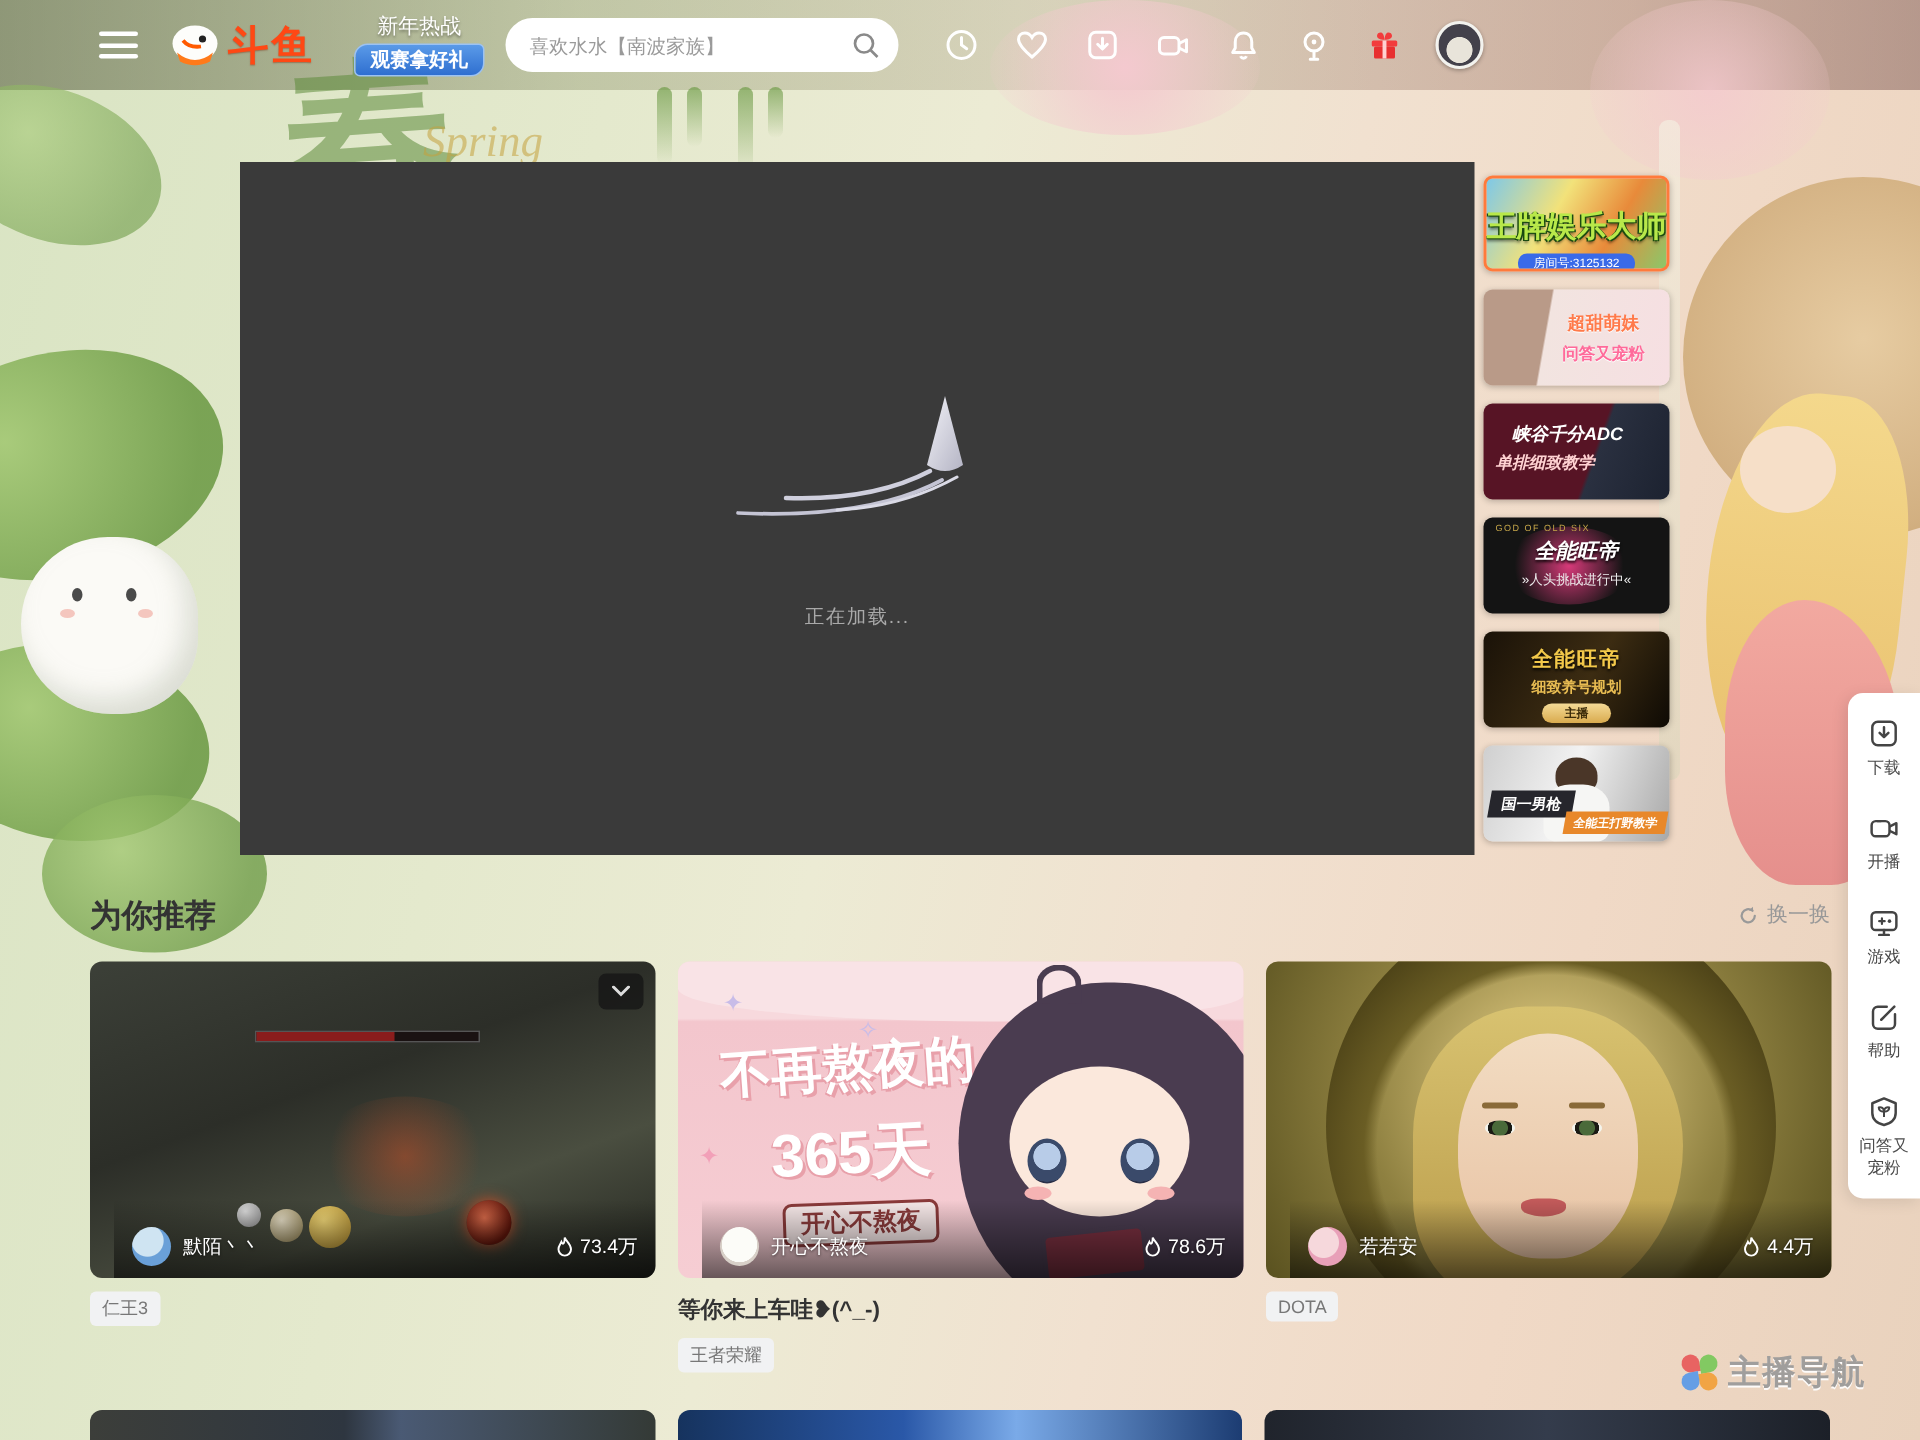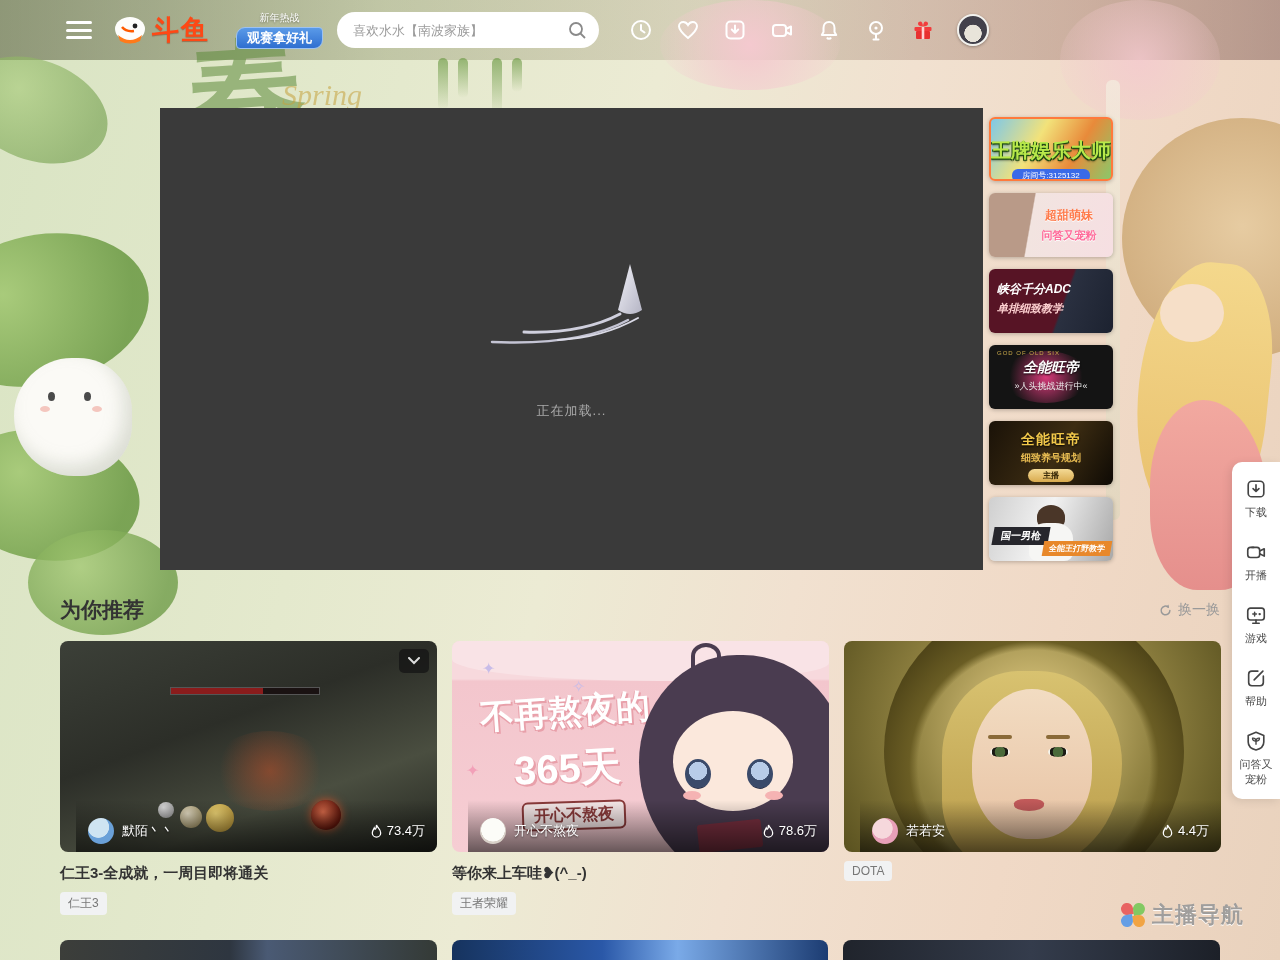--- a/index.html
+++ b/index.html
@@ -46,21 +46,21 @@
   .logo { display:flex; align-items:center; margin-left:20px; cursor:pointer; }
   .logo-txt { font-size:27px; font-weight:bold; color:#ff4814; letter-spacing:2px; margin-left:4px;
       text-shadow:0 1px 1px rgba(120,30,0,.4); }
   .nav-items { display:flex; align-items:center; margin-left:28px; gap:34px; }
   .nav-item { font-size:17px; color:#fff; cursor:pointer; position:relative; text-shadow:0 1px 2px rgba(0,0,0,.35); }
   .nav-item.active { color:#ff4018; font-weight:bold; }
   .nav-dot { position:absolute; right:-7px; top:-3px; width:6px; height:6px; background:#f23c3c; border-radius:50%; }
   .nav-caret { display:inline-block; margin-left:3px; width:0; height:0; border-left:4px solid transparent;
       border-right:4px solid transparent; border-top:5px solid #fff; vertical-align:middle; }
   .event { margin-left:26px; text-align:center; cursor:pointer; }
-  .event-l1 { color:#fff; font-size:10px; text-shadow:0 1px 2px rgba(0,0,0,.4); }
+  .event-l1 { color:#fff; font-size:14px; text-shadow:0 1px 2px rgba(0,0,0,.4); }
   .event-l2 { margin-top:2px; background:linear-gradient(#5a9ae8,#2f6fd0); border:1px solid #9cc2f2; color:#fff;
       font-size:13px; font-weight:bold; padding:1px 10px; border-radius:9px 4px 9px 4px; }
   .search { margin-left:14px; width:262px; height:36px; background:#fff; border-radius:18px; display:flex;
       align-items:center; padding:0 12px 0 16px; }
   .search input { flex:1; border:none; outline:none; font-size:13px; color:#333; background:transparent; }
   .search input::placeholder { color:#9a9a9a; }
   .nav-icons { display:flex; align-items:center; gap:23px; margin-left:30px; }
   .nav-icons .ico { width:24px; height:24px; cursor:pointer; }
   .avatar { width:32px; height:32px; border-radius:50%; margin-left:22px; cursor:pointer;
       background:radial-gradient(circle at 50% 62%,#e8e4da 0 38%,#43414b 40%); border:2px solid #f2f2ee;
@@ -77,21 +77,21 @@
       box-shadow:0 1px 4px rgba(0,0,0,.25); }
   .scard.sel { border:2px solid #ff7a3c; }
   .sc-txt { position:relative; z-index:2; text-align:center; }
   .sc1 { background:linear-gradient(120deg,#7ec8e8,#f2e27a 38%,#e88a3a 68%,#8ac86a); }
   .sc1 .t1 { margin-top:18px; font-size:20px; font-weight:900; color:#b8e84a; text-shadow:1px 1px 0 #1a4a10,-1px 1px 0 #1a4a10,0 2px 2px rgba(0,0,0,.5); }
   .sc1 .t2 { margin:5px auto 0; width:78px; font-size:8px; color:#fff; background:#3a6ae8; border-radius:6px; padding:1px 0; }
   .sc2 { background:linear-gradient(100deg,#b99a88 0 34%,#f2e4e0 35%,#f6dfe2); }
   .sc2 .t1 { margin-top:14px; margin-left:36px; font-size:12px; font-weight:bold; color:#ff7a4a; text-shadow:0 1px 0 #fff; }
   .sc2 .t2 { margin-top:4px; margin-left:36px; font-size:11px; font-weight:bold; color:#ff6a9a; text-shadow:0 1px 0 #fff; }
   .sc3 { background:linear-gradient(110deg,#571425 0 58%,#2a3040 60%,#1c2230); }
-  .sc3 .t1 { margin-top:12px; margin-left:8px; text-align:left; font-size:12px; font-weight:900; color:#fff; font-style:italic; }
+  .sc3 .t1 { margin-top:12px; margin-left:19px; text-align:left; font-size:12px; font-weight:900; color:#fff; font-style:italic; }
   .sc3 .t2 { margin-top:3px; margin-left:8px; text-align:left; font-size:11px; font-weight:900; color:#ffd2d2; font-style:italic; }
   .sc4 { background:#141414; }
   .sc4 .splash { position:absolute; left:14px; top:6px; width:86px; height:52px; border-radius:50%;
       background:radial-gradient(circle,#d83a7a,rgba(216,58,122,0) 72%); z-index:1; }
   .sc4 .t0 { margin-top:5px; margin-left:8px; text-align:left; font-size:6px; color:#c8a84a; letter-spacing:1px; }
   .sc4 .t1 { margin-top:3px; font-size:14px; font-weight:900; color:#fff; font-style:italic; text-shadow:0 1px 2px #000; }
   .sc4 .t2 { margin-top:3px; font-size:9px; color:#eee; }
   .sc5 { background:linear-gradient(120deg,#1a1208,#3c2c12 55%,#0e0a04); }
   .sc5 .t1 { margin-top:10px; font-size:14px; font-weight:900; color:#f2c84a; text-shadow:0 1px 2px #000; letter-spacing:1px; }
   .sc5 .t2 { margin-top:2px; font-size:10px; font-weight:bold; color:#e8bc52;text-align:center; }
@@ -419,21 +419,20 @@
         <div class="s-ava" style="background:radial-gradient(circle at 40% 35%,#cfe4f2 0 45%,#6aa0d8 48% 75%,#3a6aa8);"></div>
         <span class="s-name">默陌丶丶</span>
         <span class="s-views">
           <svg width="13" height="15" viewBox="0 0 14 16">
             <path d="M7 1 C8 4 11.5 5.5 11.5 9.5 A4.5 4.5 0 0 1 2.5 9.5 C2.5 7 4 5.8 4.6 4.2 C5.4 6 6.8 6.4 7 1 Z" fill="none" stroke="#fff" stroke-width="1.4"></path>
           </svg>
           <span>73.4万</span>
         </span>
       </div>
     </div>
-    <div class="v-title">仁王3-全成就，一周目即将通关</div>
     <span class="v-tag">仁王3</span>
   </div>
 
   <div class="vcard">
     <div class="thumb th2">
       <div class="cloud"></div>
       <span class="spark" style="left:30px;top:18px;">✦</span>
       <span class="spark" style="left:120px;top:36px;">✧</span>
       <span class="spark" style="left:14px;top:120px;color:#f2a0b8;">✦</span>
       <span class="spark" style="left:186px;top:64px;color:#e87a8a;font-size:12px;">♥</span>

